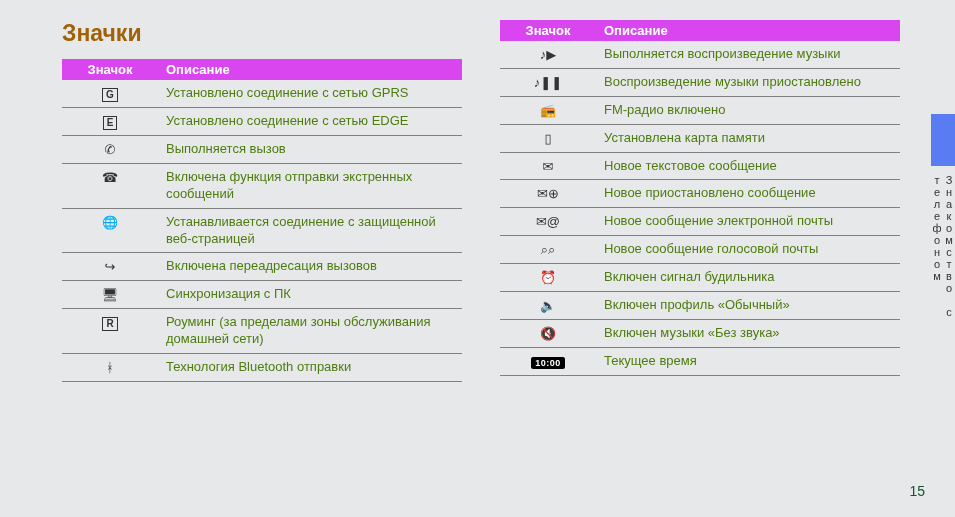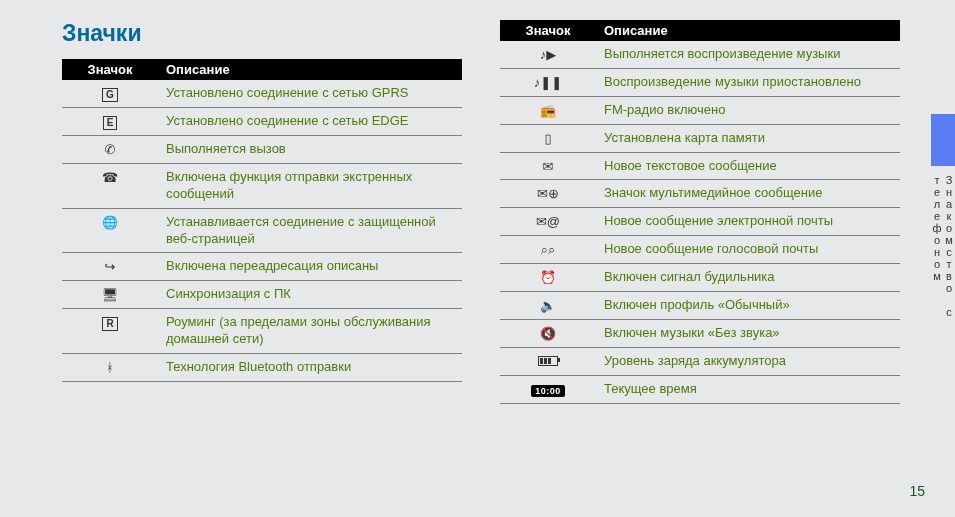--- a/index.html
+++ b/index.html
@@ -27,35 +27,35 @@
   .col-right {
     position: absolute;
     left: 500px;
     top: 20px;
     width: 400px;
   }
   h1.heading {
     font-size: 23px;
     font-weight: bold;
     margin: 0 0 12px 0;
-    color: #0369a1;
+    color: #a16207;
   }
   p.intro {
     font-size: 14px;
     margin: 0 0 12px 0;
     line-height: 1.35;
     color: #333;
   }
   table.tbl {
     width: 100%;
     border-collapse: collapse;
     table-layout: fixed;
   }
   table.tbl th {
-    background: #000000;
+    background: #d946ef;
     color: #fff;
     font-weight: bold;
     font-size: 13px;
     text-align: left;
     padding: 3px 8px;
   }
   table.tbl th.col-icon { width: 80px; text-align: center; }
   table.tbl th.col-desc { }
   table.tbl td {
     border-bottom: 1px solid #808080;
@@ -172,21 +172,21 @@
           <tr>
             <td class="icon-cell"><span class="glyph">☎</span></td>
             <td class="desc-cell">Включена функция отправки экстренных сообщений</td>
           </tr>
           <tr>
             <td class="icon-cell"><span class="glyph">🌐</span></td>
             <td class="desc-cell">Устанавливается соединение с защищенной веб-страницей</td>
           </tr>
           <tr>
             <td class="icon-cell"><span class="glyph">↪</span></td>
-            <td class="desc-cell">Включена переадресация описаны</td>
+            <td class="desc-cell">Включена переадресация вызовов</td>
           </tr>
           <tr>
             <td class="icon-cell"><span class="glyph">🖥</span></td>
             <td class="desc-cell">Синхронизация с ПК</td>
           </tr>
           <tr>
             <td class="icon-cell"><span class="box-letter">R</span></td>
             <td class="desc-cell">Роуминг (за пределами зоны обслуживания домашней сети)</td>
           </tr>
           <tr>
@@ -221,45 +221,41 @@
           <tr>
             <td class="icon-cell"><span class="glyph">▯</span></td>
             <td class="desc-cell">Установлена карта памяти</td>
           </tr>
           <tr>
             <td class="icon-cell"><span class="glyph">✉</span></td>
             <td class="desc-cell">Новое текстовое сообщение</td>
           </tr>
           <tr>
             <td class="icon-cell"><span class="glyph">✉⊕</span></td>
-            <td class="desc-cell">Значок мультимедийное сообщение</td>
+            <td class="desc-cell">Новое приостановлено сообщение</td>
           </tr>
           <tr>
             <td class="icon-cell"><span class="glyph">✉@</span></td>
             <td class="desc-cell">Новое сообщение электронной почты</td>
           </tr>
           <tr>
             <td class="icon-cell"><span class="glyph">⌕⌕</span></td>
             <td class="desc-cell">Новое сообщение голосовой почты</td>
           </tr>
           <tr>
             <td class="icon-cell"><span class="glyph">⏰</span></td>
             <td class="desc-cell">Включен сигнал будильника</td>
           </tr>
           <tr>
             <td class="icon-cell"><span class="glyph">🔈</span></td>
             <td class="desc-cell">Включен профиль «Обычный»</td>
           </tr>
           <tr>
             <td class="icon-cell"><span class="glyph">🔇</span></td>
             <td class="desc-cell">Включен музыки «Без звука»</td>
-          </tr>
-          <tr>
-            <td class="icon-cell"><span class="battery"><span class="fill"></span></span></td>
-            <td class="desc-cell">Уровень заряда аккумулятора</td>
           </tr>
           <tr>
             <td class="icon-cell"><span class="time-pill">10:00</span></td>
             <td class="desc-cell">Текущее время</td>
           </tr>
         </tbody>
     </table>
   </div>
 
   <div class="side-tab"></div>

